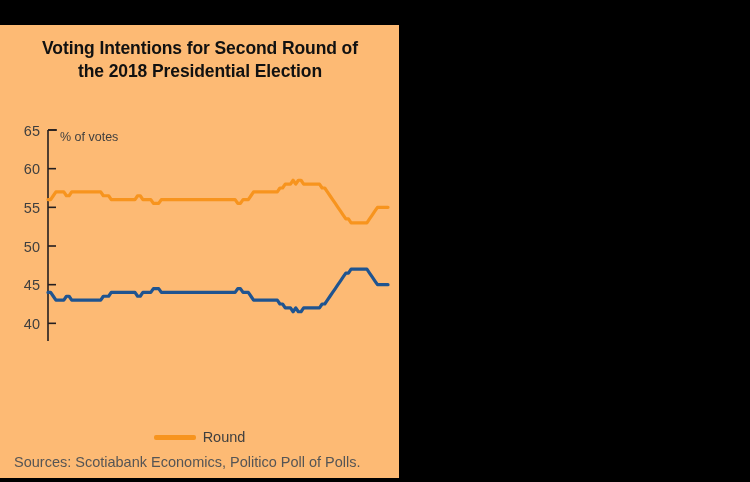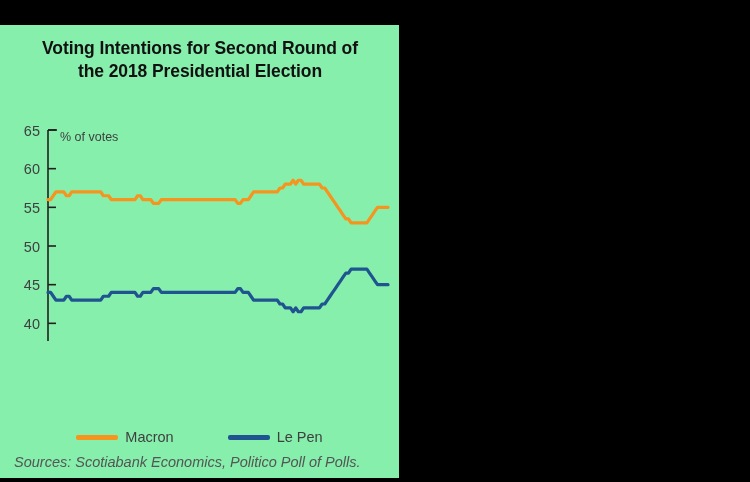--- a/index.html
+++ b/index.html
@@ -1,32 +1,32 @@
 <!DOCTYPE html>
 <html><head>
 <meta charset="utf-8">
 <style>
   html,body{margin:0;padding:0;background:#000;}
   body{width:750px;height:482px;overflow:hidden;font-family:"Liberation Sans",sans-serif;}
   #root{position:relative;width:750px;height:482px;background:#000;}
-  #card{position:absolute;left:0;top:25px;width:399px;height:453px;background:#86efac;overflow:hidden;}
+  #card{position:absolute;left:0;top:25px;width:399px;height:453px;background:#fdba74;overflow:hidden;}
   #title{position:absolute;left:10px;top:12px;width:380px;text-align:center;
          font-size:17.5px;font-weight:bold;color:#111;line-height:1.32;letter-spacing:-0.1px;}
   #plotwrap{position:absolute;left:0;top:66px;width:399px;height:250px;}
   svg{display:block;}
   .axis-num{font-size:14.5px;fill:#3f3f3f;font-family:"Liberation Sans",sans-serif;}
   .unit-lbl{font-size:12.5px;fill:#3f3f3f;font-family:"Liberation Sans",sans-serif;}
   .xtick-lbl{font-size:12px;fill:#3f3f3f;font-family:"Liberation Sans",sans-serif;}
   #legend{position:absolute;left:0;top:400px;width:399px;height:24px;
           display:flex;justify-content:center;align-items:center;gap:54px;}
   .leg-item{display:flex;align-items:center;gap:7px;}
   .leg-swatch{width:42px;height:5px;border-radius:2px;}
   .leg-label{font-size:14.5px;color:#3f3f3f;}
   #source{position:absolute;left:14px;top:428px;width:372px;font-size:14.5px;
-          color:#555;line-height:1.35;font-style:italic;}
+          color:#555;line-height:1.35;}
 </style>
 </head>
 <body>
 
 <div id="root">
 
   <div id="card">
 
     <div id="title">
       <div>Voting Intentions for Second Round of</div>
@@ -95,24 +95,20 @@
             <text class="xtick-lbl" x="332.875" y="279" text-anchor="end" transform="rotate(-45 332.875 279)">Apr-04</text>
             <text class="xtick-lbl" x="354.125" y="279" text-anchor="end" transform="rotate(-45 354.125 279)">Apr-11</text>
             <text class="xtick-lbl" x="375.375" y="279" text-anchor="end" transform="rotate(-45 375.375 279)">Apr-18</text>
           </g>
       </svg>
     </div>
 
     <div id="legend">
       <div class="leg-item">
         <span class="leg-swatch" id="sw0" style="background: rgb(247, 148, 30);"></span>
-        <span class="leg-label">Macron</span>
-      </div>
-      <div class="leg-item">
-        <span class="leg-swatch" id="sw1" style="background: rgb(31, 84, 144);"></span>
-        <span class="leg-label">Le Pen</span>
+        <span class="leg-label">Round</span>
       </div>
     </div>
 
     <div id="source">Sources: Scotiabank Economics, Politico Poll of Polls.</div>
 
   </div>
 </div>
 
 </body></html>

